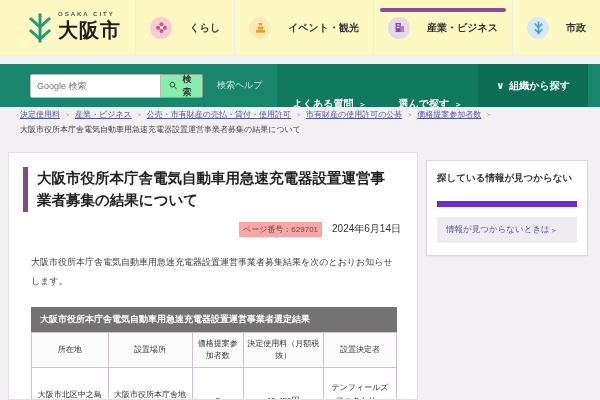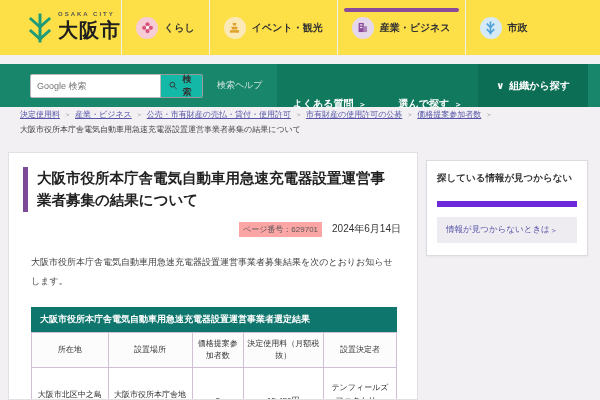--- a/index.html
+++ b/index.html
@@ -1,38 +1,38 @@
 <!DOCTYPE html>
 <html><head>
 <meta charset="utf-8">
 <style>
   * { margin:0; padding:0; box-sizing:border-box; }
   html,body { width:600px; height:400px; }
   body { font-family:"Liberation Sans","DejaVu Sans",sans-serif; color:#333; }
   .viewport { position:relative; width:600px; height:400px; overflow:hidden; background:#f2f0f3; }
 
   
-  .top-header { position:absolute; top:0; left:0; width:600px; height:55px; background:#fde047; display:flex; align-items:center; }
+  .top-header { position:absolute; top:0; left:0; width:600px; height:55px; background:#fef9c3; display:flex; align-items:center; justify-content:space-between; }
   .logo { display:flex; align-items:center; gap:6px; margin-left:28px; cursor:pointer; }
   .logo-text .logo-en { font-size:6px; letter-spacing:2px; color:#555; font-weight:bold; }
   .logo-text .logo-ja { font-size:20px; font-weight:bold; color:#1f1f1f; letter-spacing:1px; }
   .nav-tabs { display:flex; height:100%; align-items:stretch; }
-  .tab { position:relative; display:flex; align-items:center; gap:6px; padding:0 14px; border-left:1px solid #eee; cursor:pointer; }
+  .tab { position:relative; display:flex; align-items:center; gap:17px; padding:0 14px; border-left:1px solid #eee; cursor:pointer; }
   .tab-label { font-size:10px; font-weight:bold; color:#333; white-space:nowrap; }
   .tab.active::before { content:""; position:absolute; top:8px; left:6px; right:6px; height:4px; border-radius:2px; background:#8a4b9b; }
   .tab-icon { width:22px; height:22px; border-radius:50%; display:flex; align-items:center; justify-content:center; flex:0 0 auto; }
   .tab-icon.pink { background:#f6ccd6; }
   .tab-icon.yellow { background:#fbe9b8; }
   .tab-icon.purple { background:#e6d8ec; }
   .tab-icon.blue { background:#d6e9f6; }
 
   
   .search-bar { position:absolute; top:64px; left:0; width:600px; height:43px; background:#18866a; display:flex; align-items:center; }
   .search-input { margin-left:30px; width:152px; height:24px; border:1px solid #bbb; border-radius:2px 0 0 2px; font-size:9px; padding:0 6px; outline:none; }
-  .search-btn { height:24px; border:1px solid #999; border-left:none; background:#14b8a6; font-size:9px; font-weight:bold; color:#333; display:flex; align-items:center; gap:3px; padding:0 8px; cursor:pointer; border-radius:0 2px 2px 0; }
+  .search-btn { height:24px; border:1px solid #999; border-left:none; background:#86efac; font-size:9px; font-weight:bold; color:#333; display:flex; align-items:center; gap:3px; padding:0 8px; cursor:pointer; border-radius:0 2px 2px 0; }
   .search-help { margin-left:14px; font-size:9px; color:rgba(255,255,255,0.78); cursor:pointer; white-space:nowrap; }
   .green-links { margin-left:14px; height:43px; display:flex; align-items:center; background:#11795d; }
   .green-link { font-size:10px; font-weight:bold; color:#fff; padding:0 16px; cursor:pointer; white-space:nowrap; display:flex; align-items:center; gap:5px; height:100%;margin-top:37px; }
   .green-link .chev { font-size:8px; }
   .org-btn { height:43px; background:#0c6e54; display:flex; align-items:center; gap:5px; font-size:10px; font-weight:bold; color:#fff; padding:0 18px; cursor:pointer; white-space:nowrap; margin-right:12px; }
 
   
   .breadcrumb { position:absolute; top:98px; left:0; width:600px; padding:9px 20px 0 20px; font-size:8px; line-height:1.9; }
   .bc-link { color:#5654a8; text-decoration:underline; cursor:pointer; }
   .bc-sep { color:#888; margin:0 4px; font-size:7px; }
@@ -40,21 +40,21 @@
 
   
   .main-card { position:absolute; left:8px; top:152px; width:410px; height:248px; background:#fff; border:1px solid #e3dfe6; overflow:hidden; }
   .page-title { margin:14px 18px 0 14px; padding-left:9px; border-left:5px solid #7d4b96; font-size:14.5px; font-weight:bold; line-height:1.55; color:#222; }
   .meta-row { display:flex; justify-content:flex-end; align-items:center; gap:10px; margin:10px 16px 0 0; }
   .page-badge { background:#fca5a5; color:#555; font-size:8px; padding:2px 4px; }
   .page-date { font-size:10px; color:#333; }
   .body-text { margin:16px 20px 0 22px; font-size:9px; line-height:2.1; color:#444; }
 
   .result-table-wrap { margin:16px 20px 0 22px; }
-  .table-caption { background:#0f766e; color:#fff; font-size:9px; font-weight:bold; padding:6px 9px; }
+  .table-caption { background:#737373; color:#fff; font-size:9px; font-weight:bold; padding:6px 9px; }
   table.result { width:100%; border-collapse:collapse; table-layout:fixed; }
   table.result th, table.result td { border:1px solid #cfc0d6; font-size:8px; color:#333; text-align:center; vertical-align:middle; }
   table.result th { font-weight:normal; padding:5px 2px; background:#fdfcfd; line-height:1.5; }
   table.result td { padding:13px 4px; background:#fff; line-height:1.7; }
   col.c1{width:21%;} col.c2{width:23%;} col.c3{width:14%;} col.c4{width:22%;} col.c5{width:20%;}
 
   
   .side-card { position:absolute; left:426px; top:160px; width:162px; background:#fff; border:1px solid #ddd9e0; box-shadow:0 1px 2px rgba(0,0,0,0.05); padding:11px 10px 12px 10px; }
   .side-heading { font-size:9.5px; font-weight:bold; color:#333; padding-bottom:16px; border-bottom:6px solid #6d28d9; }
   .side-link { margin-top:10px; background:#efecf1; height:26px; display:flex; align-items:center; justify-content:flex-start; padding:0 9px; font-size:8.5px; color:#5654a8; cursor:pointer; }

